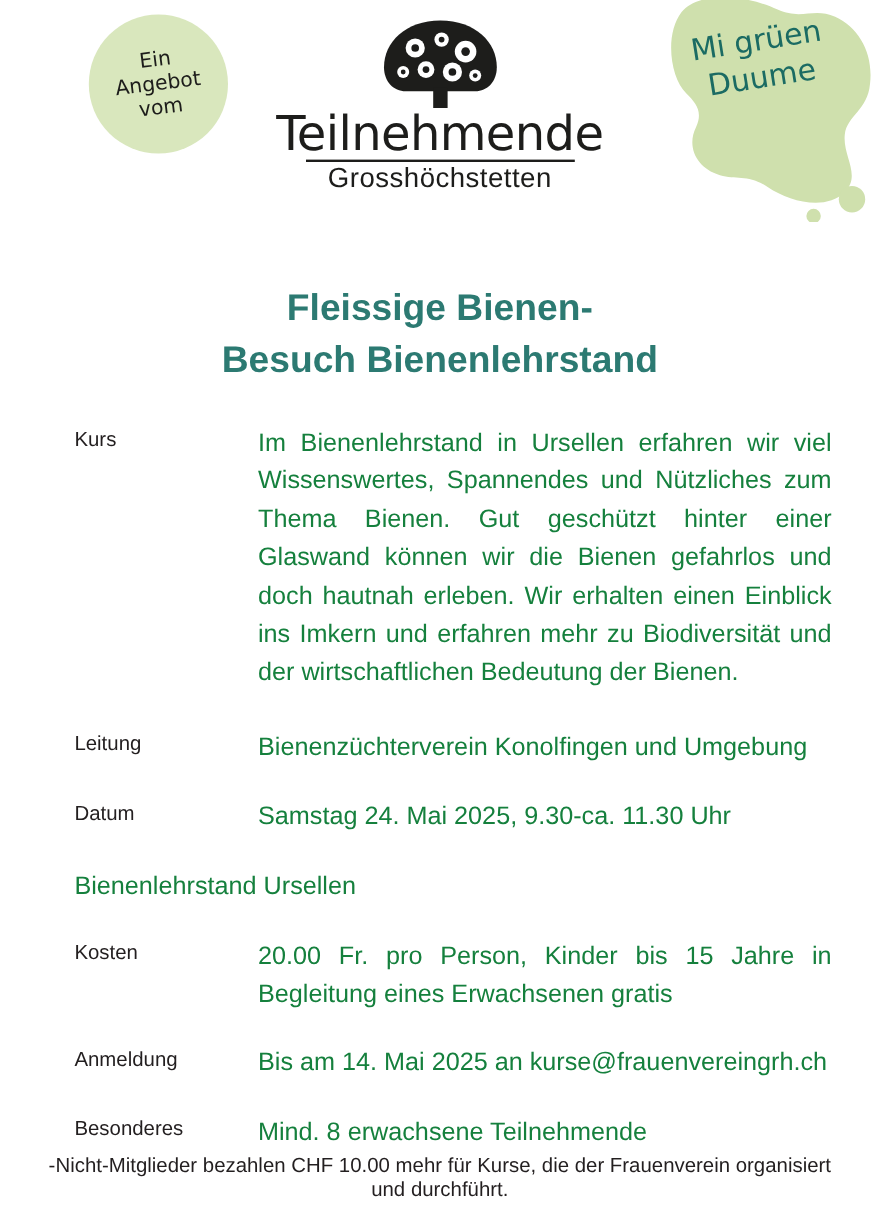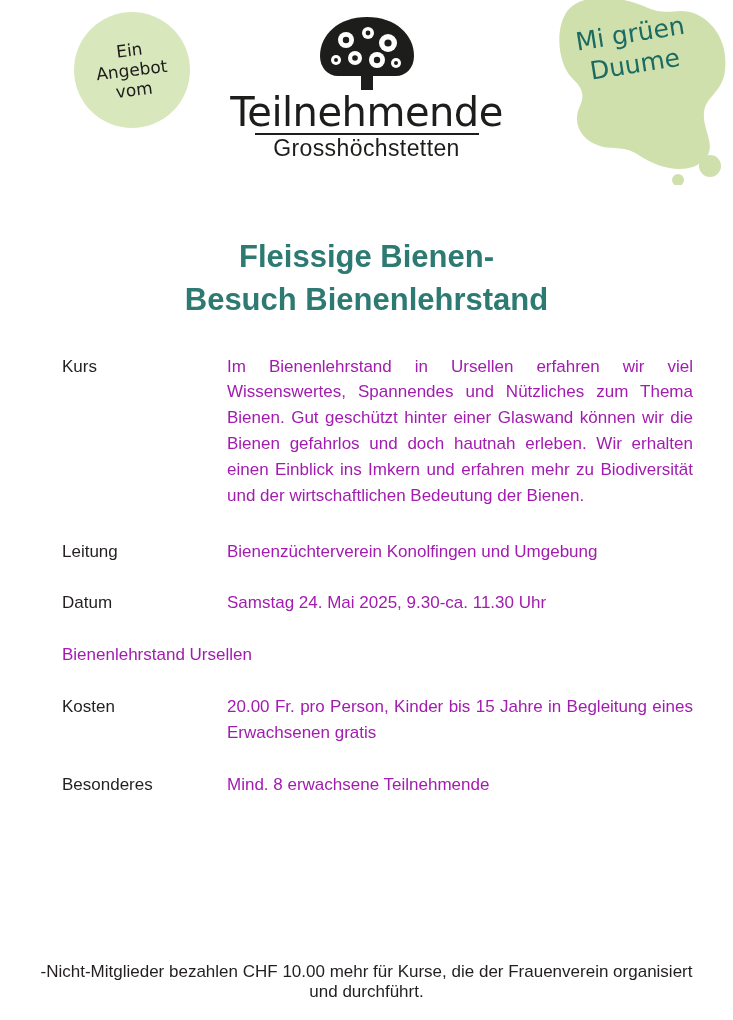--- a/index.html
+++ b/index.html
@@ -112,34 +112,33 @@
   }
 
   
   .details {
     margin-top: 32px;
     padding: 0 40px 0 62px;
   }
   .row {
     display: flex;
     margin-bottom: 26px;
-    gap: 12px;
   }
   .row .label {
     width: 153px;
     flex: 0 0 153px;
     font-size: 17px;
     line-height: 1.5;
     color: #231f20;
   }
   .row .value {
     flex: 1 1 auto;
-    font-size: 17px;
+    font-size: 21px;
     line-height: 1.52;
-    color: #a21caf;
+    color: #15803d;
     text-align: justify;
     text-justify: inter-word;
   }
   .row .value .nojust { text-align: left; }
 
   
   .footnote {
     position: absolute;
     left: 0;
     right: 0;
@@ -227,20 +226,24 @@
 
   <div class="row">
     <div class="value" style="text-align:left;">Bienenlehrstand Ursellen</div>
   </div>
 
   <div class="row">
     <div class="label">Kosten</div>
     <div class="value">20.00 Fr. pro Person, Kinder bis 15 Jahre in Begleitung eines Erwachsenen gratis</div>
   </div>
 
+  <div class="row">
+    <div class="label">Anmeldung</div>
+    <div class="value" style="text-align:left;">Bis am 14. Mai 2025 an kurse@frauenvereingrh.ch</div>
+  </div>
 
   <div class="row">
     <div class="label">Besonderes</div>
     <div class="value" style="text-align:left;">Mind. 8 erwachsene Teilnehmende</div>
   </div>
 
 </div>
 
 <div class="footnote">-Nicht-Mitglieder bezahlen CHF 10.00 mehr für Kurse, die der Frauenverein organisiert und durchführt.</div>
 

